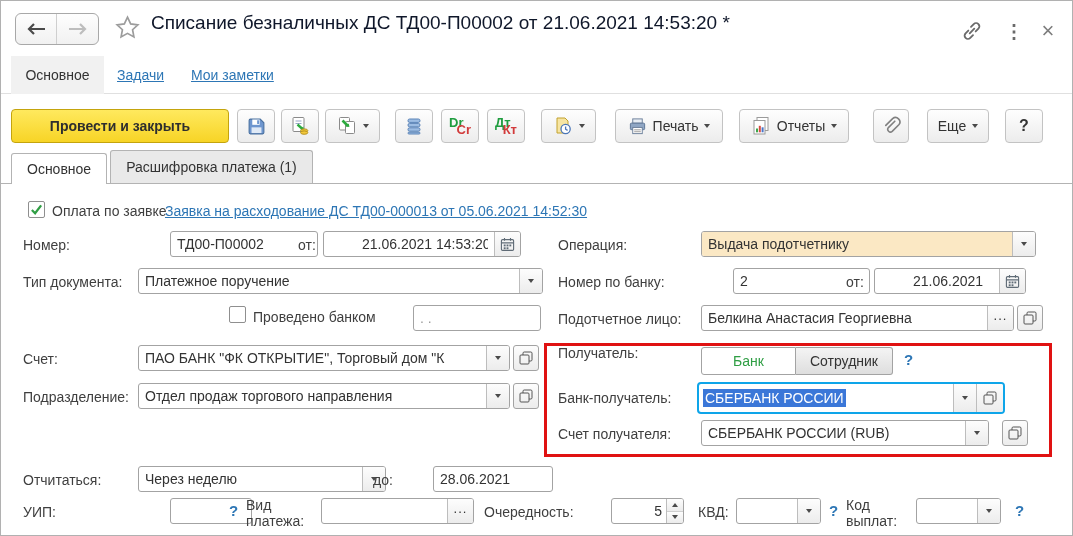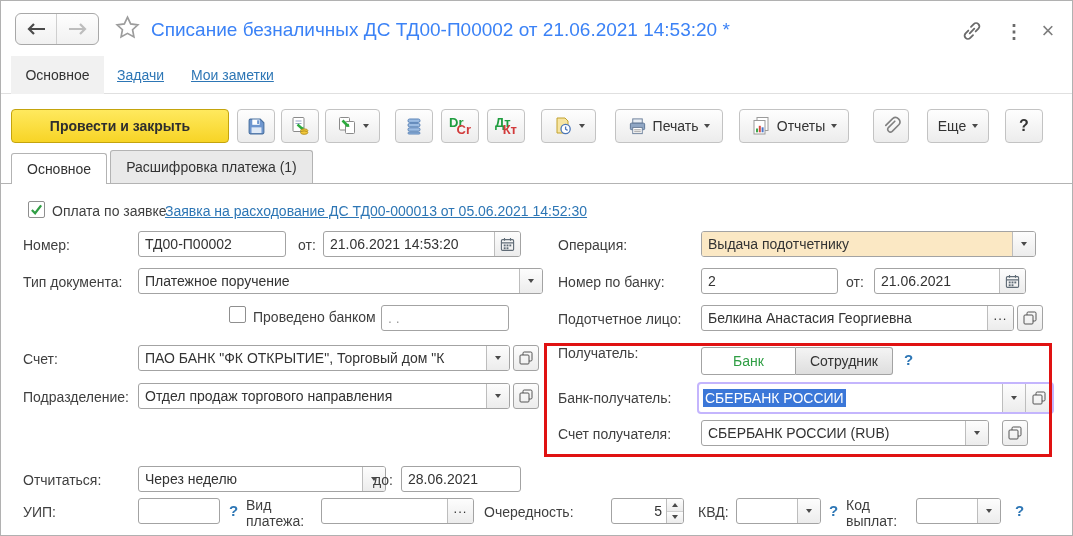--- a/index.html
+++ b/index.html
@@ -5,21 +5,21 @@
   * { margin:0; padding:0; box-sizing:border-box; }
   html,body { width:1073px; height:536px; }
   body { font-family:"Liberation Sans", sans-serif; background:#fff; }
   .win { position:relative; width:1073px; height:536px; background:#fff; border:1px solid #b1b1b1; overflow:hidden; }
 
   
   .histgroup { position:absolute; left:14px; top:12px; display:flex; border:1px solid #a8a8a8; border-radius:6px; background:linear-gradient(#fefefe,#f1f1f1); overflow:hidden; }
   .histbtn { width:41px; height:30px; display:flex; align-items:center; justify-content:center; cursor:pointer; }
   .histbtn:first-child { border-right:1px solid #cfcfcf; }
   .star { position:absolute; left:113px; top:13px; width:27px; height:27px; cursor:pointer; }
-  .title { position:absolute; left:150px; top:18px; font-size:19px; color:#3b82f6; white-space:nowrap; }
+  .title { position:absolute; left:150px; top:11px; font-size:19px; color:#0f172a; white-space:nowrap; }
   .hdricon { position:absolute; top:17px; width:26px; height:26px; display:flex; align-items:center; justify-content:center; cursor:pointer; color:#6a6a6a; }
 
   
   .navrow { position:absolute; left:0; top:55px; width:1073px; height:38px; border-bottom:1px solid #e0e0e0; background:#fff; }
   .navmain { position:absolute; left:10px; top:0; width:93px; height:38px; background:#f1f1f1; display:flex; align-items:center; justify-content:center; font-size:14px; color:#333; cursor:pointer; }
   .navlink { position:absolute; top:0; height:38px; display:flex; align-items:center; font-size:14px; cursor:pointer; }
   .link { color:#2d76b5; text-decoration:underline; }
 
   
   .tbtn { position:absolute; top:108px; height:34px; border:1px solid #c3c3c3; border-radius:4px; background:linear-gradient(#fefefe,#ececec); display:flex; align-items:center; justify-content:center; gap:6px; font-size:14px; color:#333; cursor:pointer; }
@@ -34,36 +34,36 @@
   .tabstrip { position:absolute; left:0; top:152px; width:1073px; height:31px; border-bottom:1px solid #b3b3b3; display:flex; align-items:flex-end; padding-left:10px; }
   .tab { height:33px; padding:0 15px; display:flex; align-items:center; font-size:14px; color:#333; border:1px solid #b3b3b3; border-bottom:none; border-radius:3px 3px 0 0; background:#e9e9e9; margin-right:3px; cursor:pointer; }
   .tab.active { background:#fff; height:31px; margin-bottom:-1px; z-index:2; }
 
   
   .lbl { position:absolute; font-size:14px; color:#3f3f3f; white-space:nowrap; }
   .lbl2 { line-height:16px; }
   .cb { position:absolute; width:17px; height:17px; border:1px solid #8f8f8f; border-radius:2px; background:#fff; display:flex; align-items:center; justify-content:center; cursor:pointer; }
   .fld { position:absolute; height:26px; display:flex; align-items:stretch; border:1px solid #a3a3a3; border-radius:3px; background:#fff; overflow:hidden; }
   .fld .txt { flex:1; display:flex; align-items:center; padding:0 6px; font-size:14px; color:#333; white-space:nowrap; overflow:hidden; }
-  .fld input, input.plain { border:none; outline:none; font-family:"Liberation Sans",sans-serif; font-size:14px; color:#333; width:100%; background:transparent; }
+  .fld input, input.plain { border:none; outline:none; font-family:"Liberation Sans",sans-serif; font-size:14px; color:#333; width:100%; background:transparent;margin-left:32px; }
   input.plain { position:absolute; height:26px; border:1px solid #a3a3a3; border-radius:3px; padding:0 6px; background:#fff; }
   input.gray { color:#9b9b9b; }
   .fbtn { width:23px; display:flex; align-items:center; justify-content:center; border-left:1px solid #bdbdbd; background:linear-gradient(#fdfdfd,#ececec); cursor:pointer; flex:none; }
   .fbtn.cal { width:26px; }
   .fbtn.dots { width:26px; font-size:13px; color:#333; letter-spacing:1px; align-items:flex-end; padding-bottom:7px; }
   .sqbtn { position:absolute; width:26px; height:26px; border:1px solid #a3a3a3; border-radius:3px; background:linear-gradient(#fdfdfd,#ececec); display:flex; align-items:center; justify-content:center; cursor:pointer; }
   .help { position:absolute; color:#2d76b5; font-weight:bold; font-size:15px; cursor:pointer; }
   .cream { background:#fbe8c4; }
 
   
   .tg { position:absolute; height:28px; display:flex; align-items:center; justify-content:center; font-size:14px; cursor:pointer; border:1px solid #a3a3a3; }
   .tg.on { background:#fff; color:#2f9e44; border-radius:3px 0 0 3px; }
   .tg.off { background:linear-gradient(#f4f4f4,#dedede); color:#333; border-left:none; border-radius:0 3px 3px 0; }
 
-  .focusring { position:absolute; left:696px; top:381px; width:357px; height:32px; border:2px solid #c4b5fd; border-radius:4px; background:#fff; display:flex; align-items:stretch; overflow:hidden; }
+  .focusring { position:absolute; left:696px; top:381px; width:308px; height:32px; border:2px solid #0ea5e9; border-radius:4px; background:#fff; display:flex; align-items:stretch; overflow:hidden; }
   .focusring .txt { flex:1; display:flex; align-items:center; padding:0 4px; font-size:14px; white-space:nowrap; overflow:hidden; }
   .sel { background:#3b77d8; color:#fff; padding:1px 2px; }
 
   .spin { width:17px; display:flex; flex-direction:column; border-left:1px solid #bdbdbd; flex:none; }
   .spin div { flex:1; display:flex; align-items:center; justify-content:center; background:linear-gradient(#fdfdfd,#ececec); cursor:pointer; }
   .spin div:first-child { border-bottom:1px solid #cfcfcf; }
   .tri-up { width:0; height:0; border-left:3px solid transparent; border-right:3px solid transparent; border-bottom:4px solid #4a4a4a; }
   .tri-dn { width:0; height:0; border-left:3px solid transparent; border-right:3px solid transparent; border-top:4px solid #4a4a4a; }
 
   .redbox { position:absolute; left:543px; top:342px; width:508px; height:114px; border:3px solid #e01212; pointer-events:none; z-index:6; }

